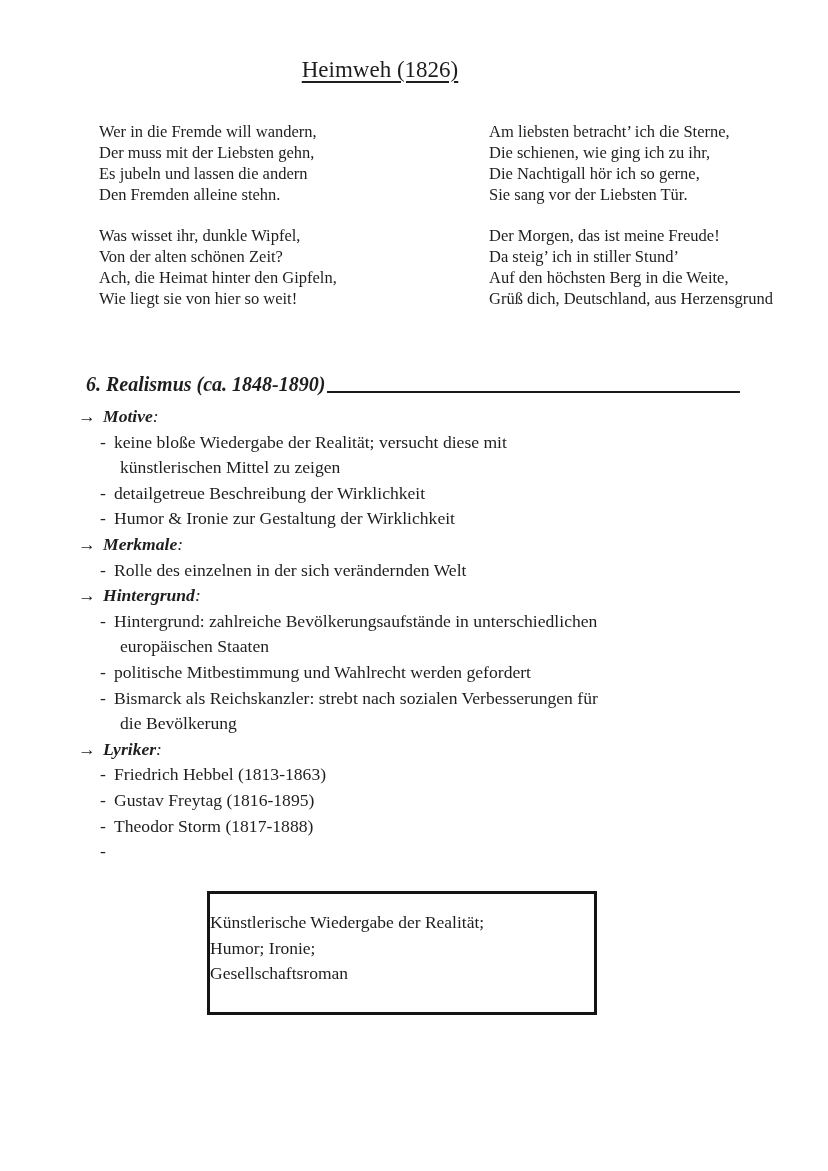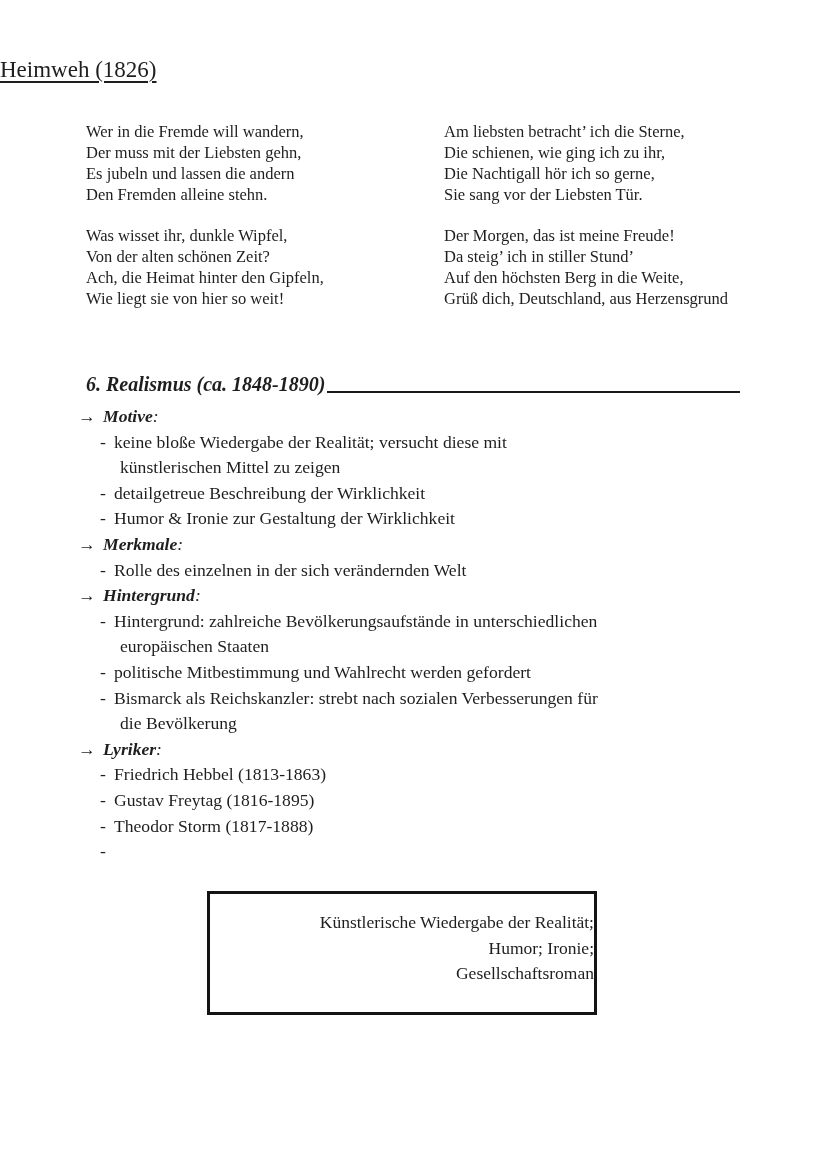--- a/index.html
+++ b/index.html
@@ -7,28 +7,30 @@
     position:relative;
     width:828px;height:1171px;
     background:#ffffff;
     font-family:"Liberation Serif","DejaVu Serif",serif;
     color:#1e1e1e;
     overflow:hidden;
     margin:0 auto;
   }
   .title{
     position:absolute;top:56px;left:0;width:760px;
+    text-align:center;
     font-size:23px;line-height:28px;
     text-decoration:underline;
     text-decoration-thickness:2px;
     text-underline-offset:4px;
   }
   .poem{
-    position:absolute;top:121px;left:86px;
+    position:absolute;top:121px;left:99px;
     display:flex;
+    gap:32px;
   }
   .poem-col-left{width:358px;}
   .poem-line{
     font-size:16.5px;line-height:21px;
     white-space:nowrap;
   }
   .stanza + .stanza{margin-top:20px;}
   .section{
     position:absolute;top:371px;left:74px;width:666px;
   }
@@ -58,21 +60,21 @@
   .item-line{display:flex;padding-left:26px;}
   .item-line .dash{width:14px;flex:0 0 14px;}
   .item-line.cont{padding-left:46px;}
   .item-line span{white-space:nowrap;}
   .note-box{
     position:absolute;top:891px;left:207px;
     width:390px;height:124px;
     box-sizing:border-box;
     border:3px solid #141414;
     padding-top:16px;
-    text-align:right;
+    text-align:left;
     font-size:17.5px;line-height:25.5px;
   }
 </style>
 </head>
 <body>
 
 <div class="page">
 
   <div class="title">Heimweh (1826)</div>
 

